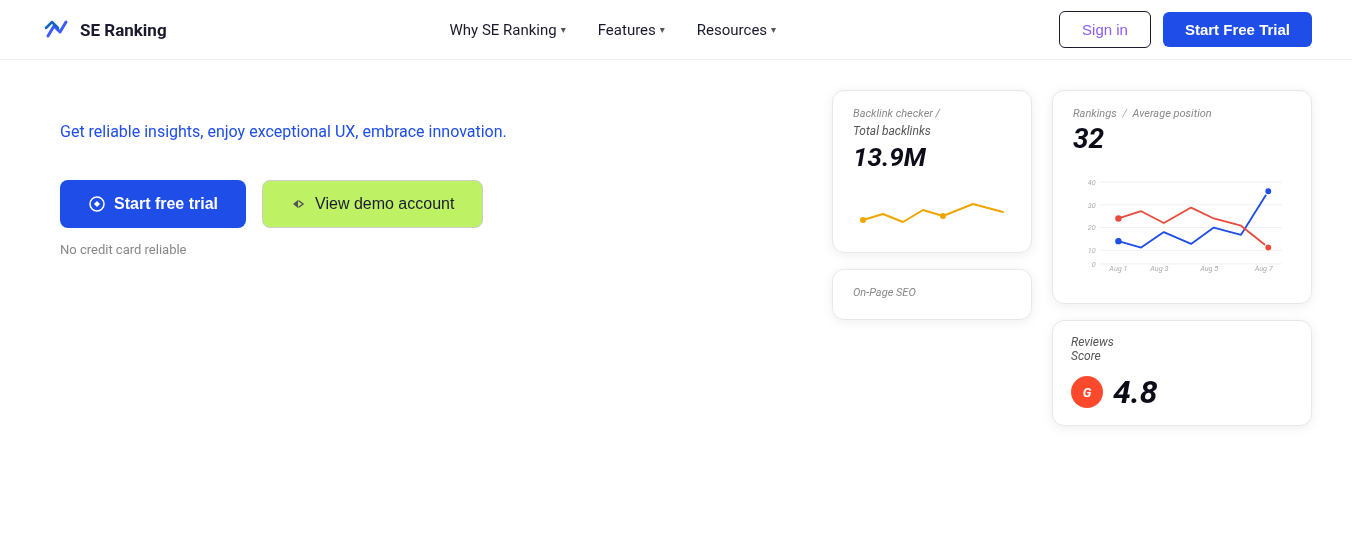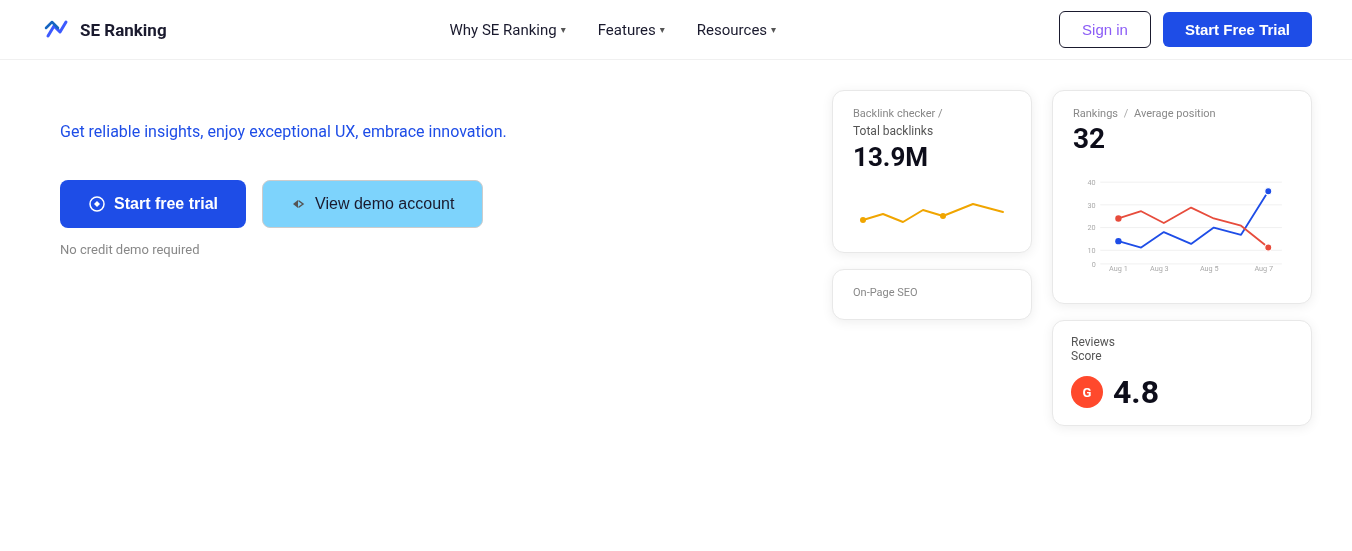--- a/index.html
+++ b/index.html
@@ -51,30 +51,30 @@
     .hero-subtitle span { color: #1e4de7; }
     .hero-buttons { display: flex; gap: 16px; margin-bottom: 14px; }
     .btn-start-free {
       display: flex; align-items: center; gap: 8px;
       padding: 14px 28px; background: #1e4de7; color: #fff;
       border: none; border-radius: 8px; font-size: 16px; font-weight: 600;
       cursor: pointer;
     }
     .btn-demo {
       display: flex; align-items: center; gap: 8px;
-      padding: 14px 28px; background: #7dd3fc; color: #1a1a2e;
+      padding: 14px 28px; background: #bef264; color: #1a1a2e;
       border: 1.5px solid #ccc; border-radius: 8px; font-size: 16px; font-weight: 500;
       cursor: pointer;
     }
     .no-credit { font-size: 13px; color: #888; }
 
     
     .hero-widgets {
       position: absolute; right: 40px; top: 30px;
-      display: flex; gap: 20px;
+      display: flex; gap: 20px; font-style: italic;
     }
     .widget-col { display: flex; flex-direction: column; gap: 16px; }
 
     
     .widget {
       background: #fff; border: 1px solid #e8e8e8; border-radius: 12px;
       padding: 16px 20px; box-shadow: 0 2px 12px rgba(0,0,0,0.07);
     }
     .widget-label { font-size: 11px; color: #888; margin-bottom: 4px; }
     .widget-title { font-size: 12px; color: #555; margin-bottom: 4px; }
@@ -153,21 +153,21 @@
         <span>Start free trial</span>
       </button>
       <button class="btn-demo">
         <svg width="16" height="16" viewBox="0 0 16 16" fill="none">
           <path d="M2 8 L7 4 L7 12 Z" fill="#555"></path>
           <path d="M8 5 L12 8 L8 11" stroke="#555" stroke-width="1.5" fill="none" stroke-linecap="round"></path>
         </svg>
         <span>View demo account</span>
       </button>
     </div>
-    <p class="no-credit">No credit demo required</p>
+    <p class="no-credit">No credit card reliable</p>
   </div>
 
   <div class="hero-widgets">
 
     <div class="widget-col">
 
       <div class="widget backlink-widget">
         <div class="widget-label">
           <span>Backlink checker /</span>
         </div>

